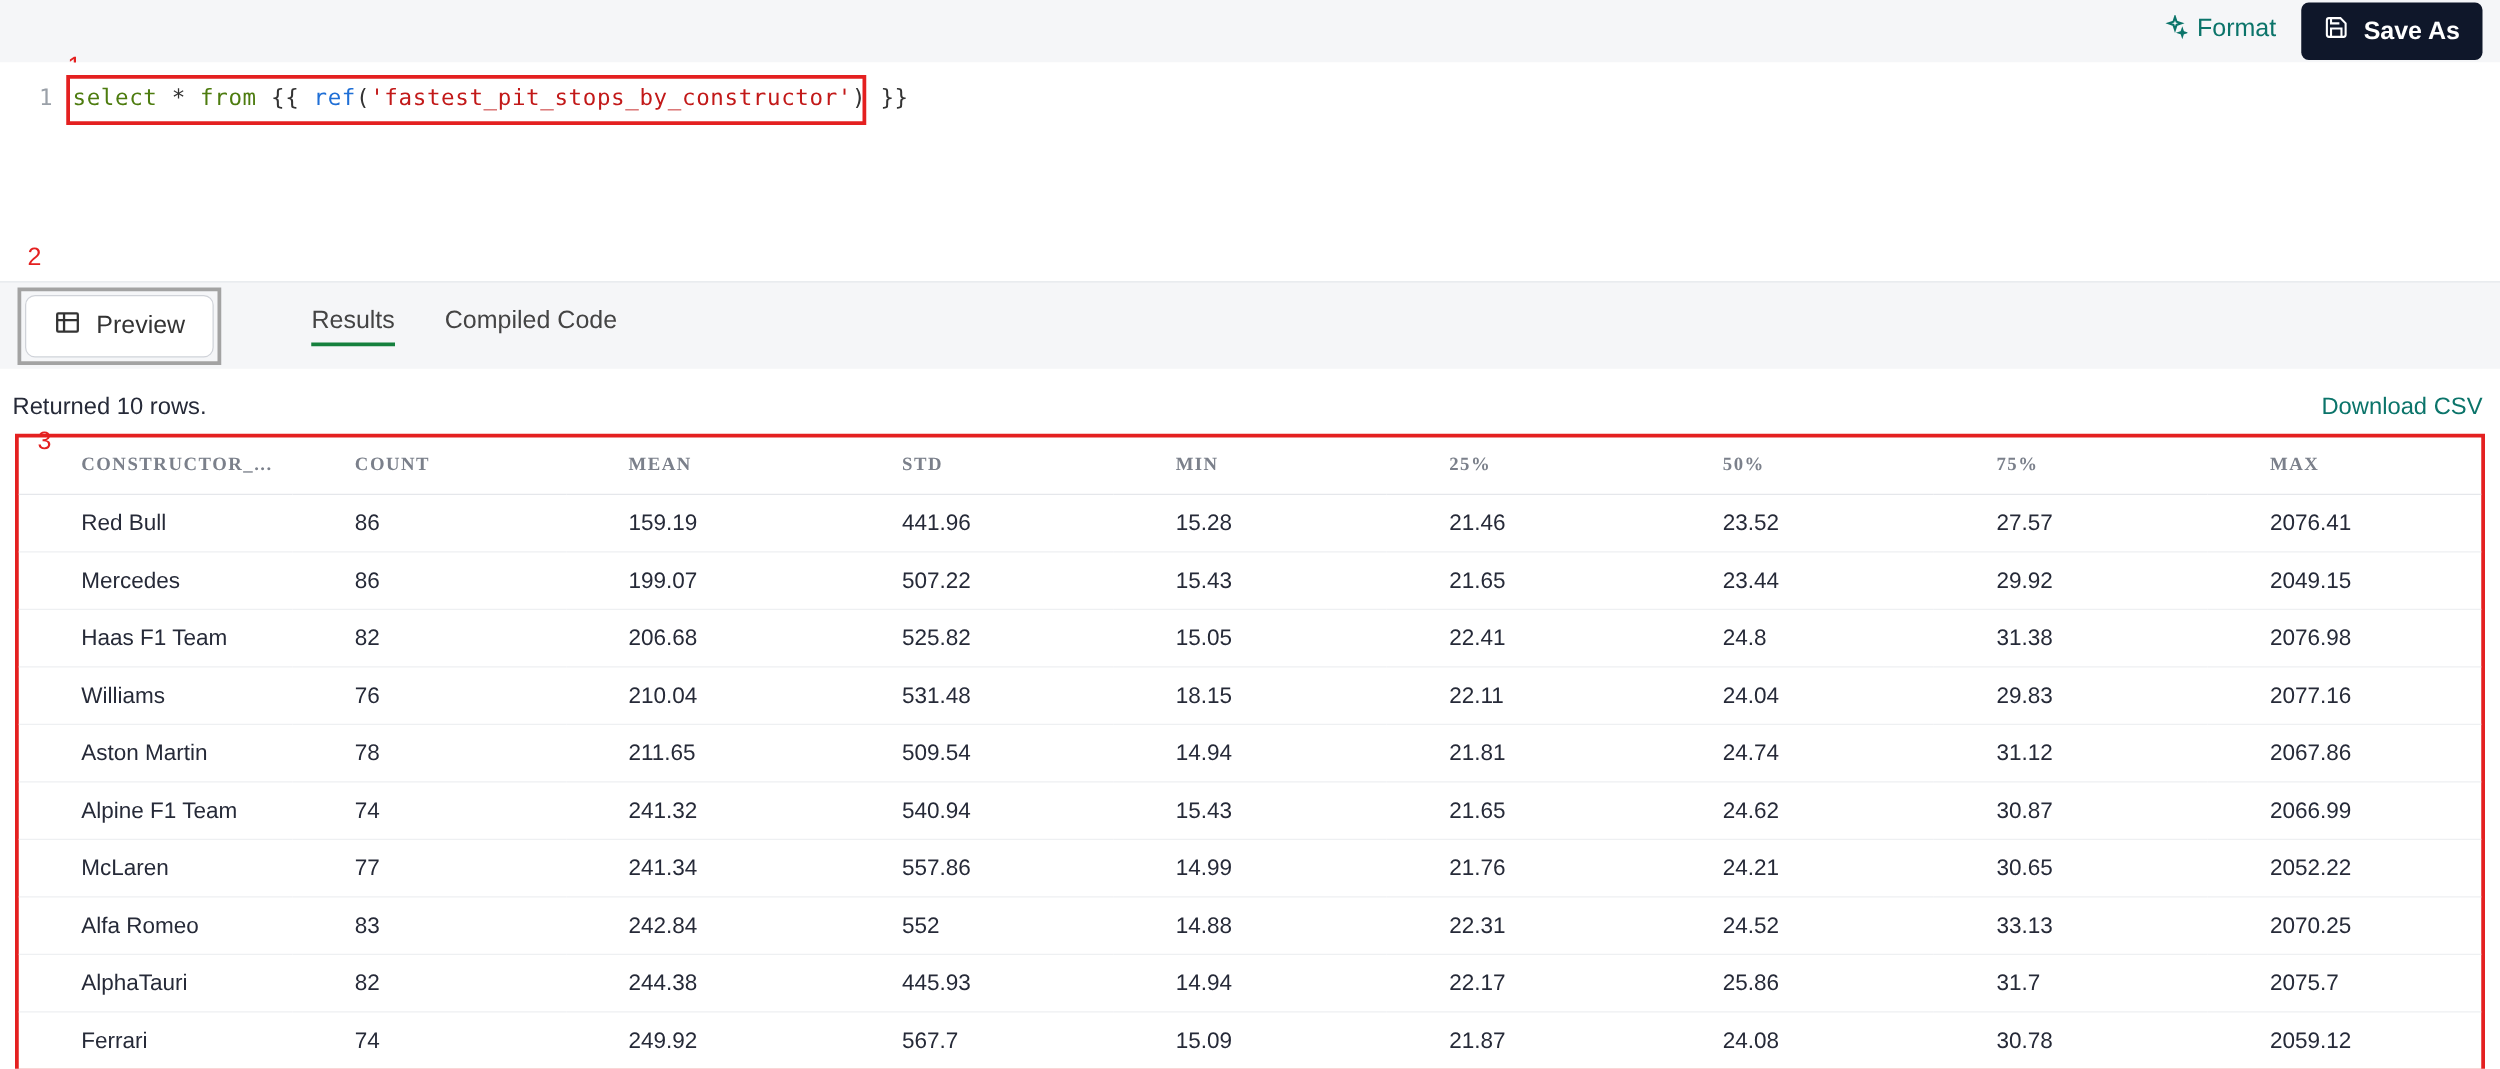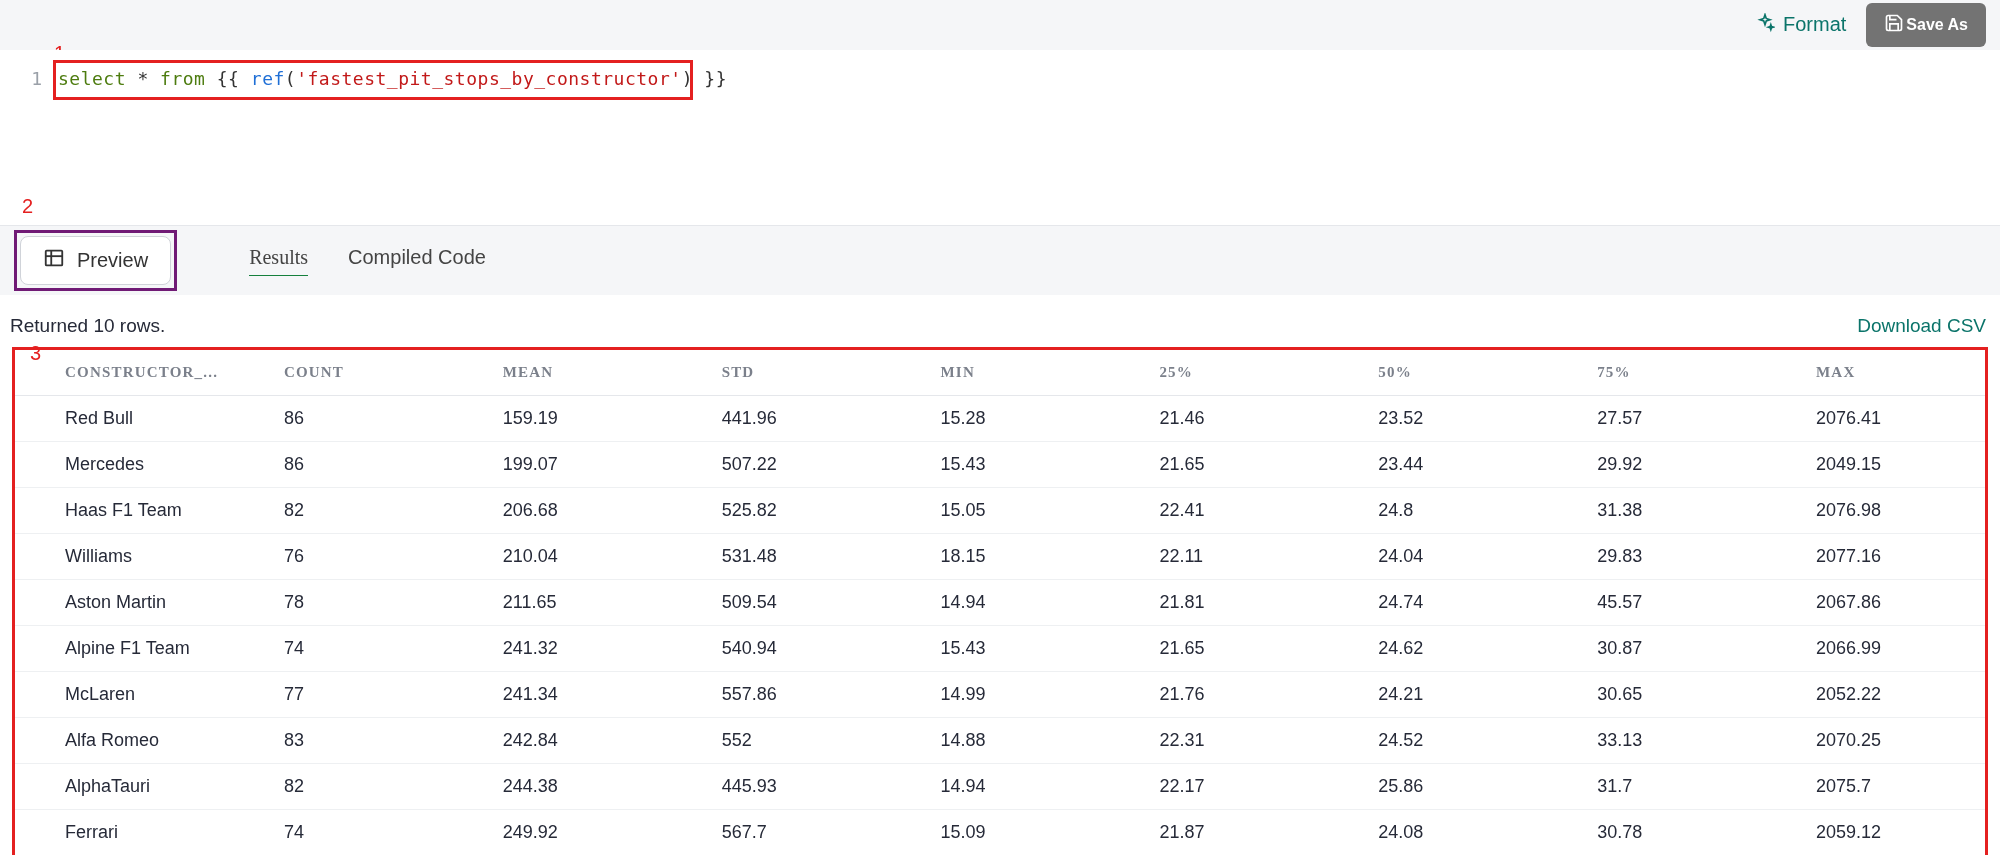--- a/index.html
+++ b/index.html
@@ -31,27 +31,27 @@
   color: #0b746a;
   font-size: 20px;
   font-weight: 500;
   cursor: pointer;
   background: none;
   border: none;
 }
 .save-as-btn {
   display: inline-flex;
   align-items: center;
-  gap: 2px;
-  background: #737373;
+  gap: 12px;
+  background: #0f172a;
   color: #ffffff;
   border: none;
   border-radius: 6px;
   padding: 10px 18px;
-  font-size: 16px;
+  font-size: 20px;
   font-weight: 600;
   cursor: pointer;
 }
 .editor-area {
   display: flex;
   background: #ffffff;
   height: 175px;
   position: relative;
 }
 .gutter {
@@ -110,37 +110,36 @@
   background: #ffffff;
   border: 1px solid #d0d3d9;
   border-radius: 8px;
   padding: 10px 22px;
   font-size: 20px;
   color: #333;
   cursor: pointer;
 }
 .preview-group {
   display: inline-flex;
-  border: 3px solid #701a75;
+  border: 3px solid #a3a3a3;
   padding: 3px;
 }
 .subtabs {
   display: flex;
   gap: 40px;
   margin-left: 60px;
 }
 .subtab {
   font-size: 20px;
   color: #444;
   padding-bottom: 6px;
   cursor: pointer;
 }
 .subtab.active {
-  border-bottom: 1px solid #15803d;
-  font-family: Liberation Serif, serif;
+  border-bottom: 3px solid #15803d;
 }
 .results-header {
   display: flex;
   justify-content: space-between;
   align-items: flex-start;
   padding: 20px 14px 10px 10px;
   font-size: 19px;
 }
 .download-link {
   color: #0b746a;
@@ -312,21 +311,21 @@
           <td>2077.16</td>
         </tr>
         <tr>
           <td>Aston Martin</td>
           <td>78</td>
           <td>211.65</td>
           <td>509.54</td>
           <td>14.94</td>
           <td>21.81</td>
           <td>24.74</td>
-          <td>45.57</td>
+          <td>31.12</td>
           <td>2067.86</td>
         </tr>
         <tr>
           <td>Alpine F1 Team</td>
           <td>74</td>
           <td>241.32</td>
           <td>540.94</td>
           <td>15.43</td>
           <td>21.65</td>
           <td>24.62</td>

